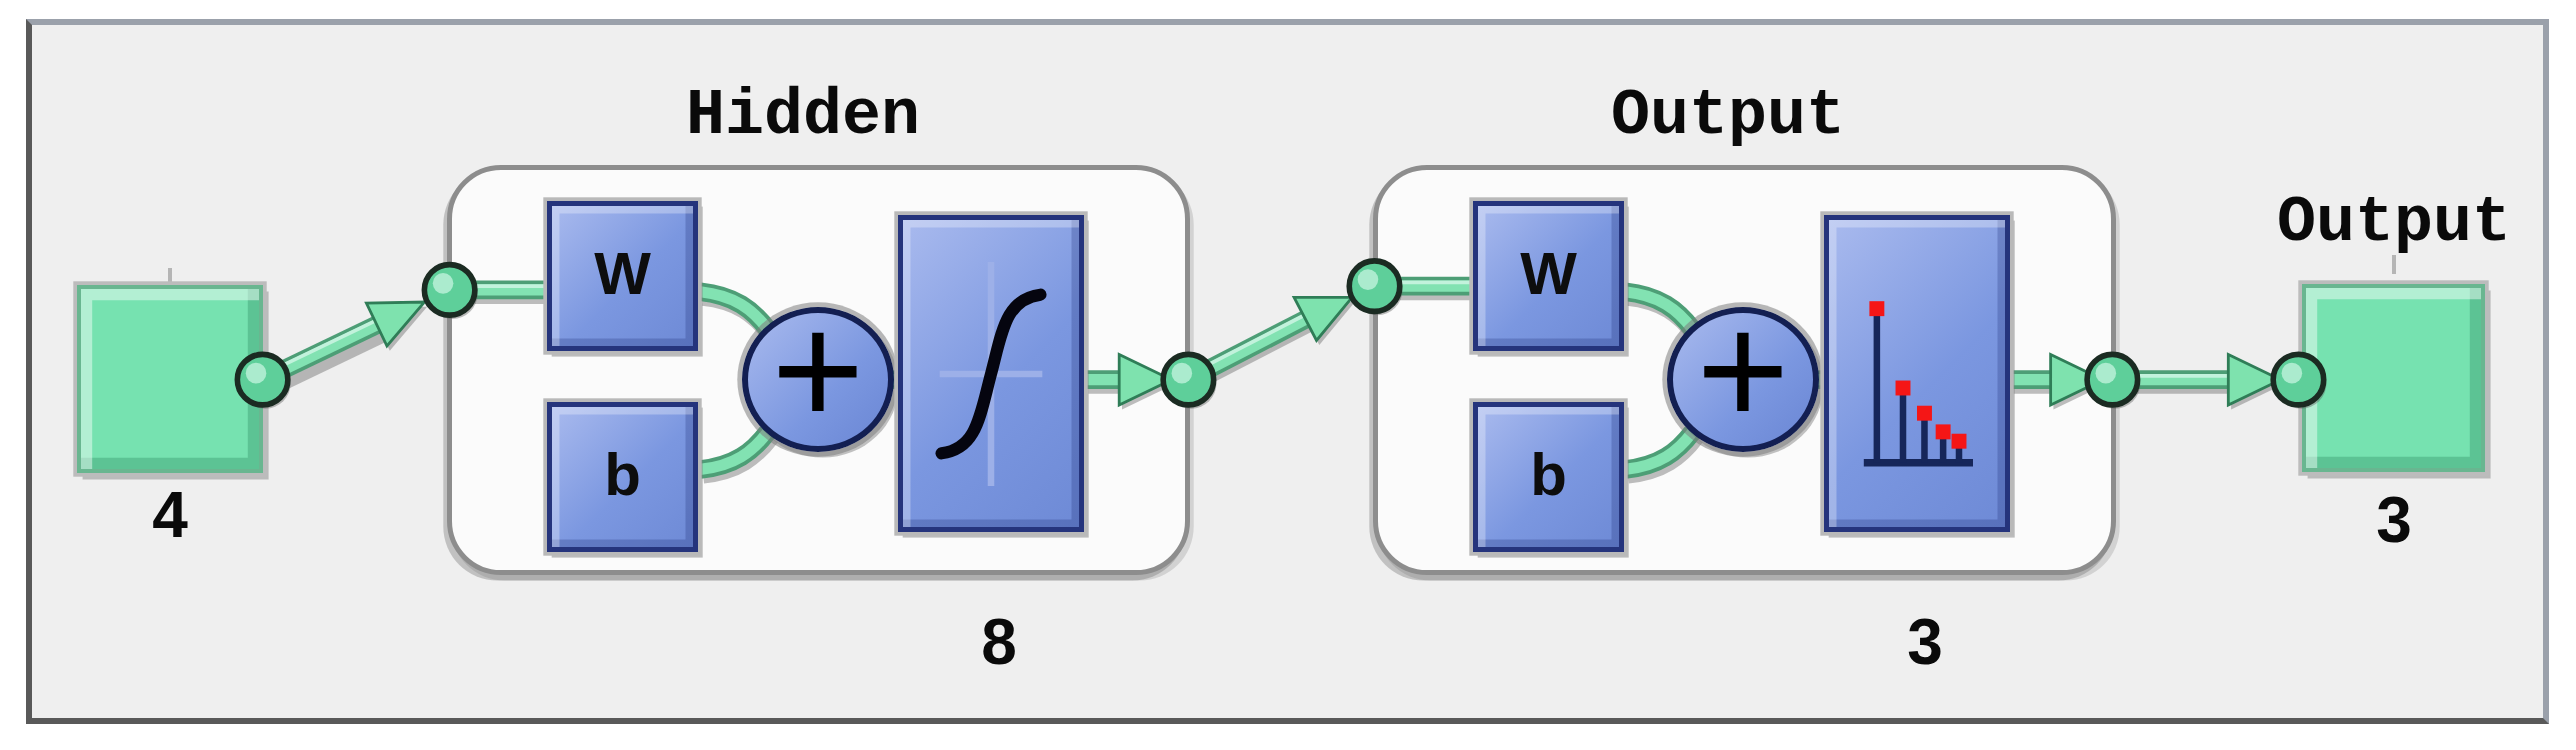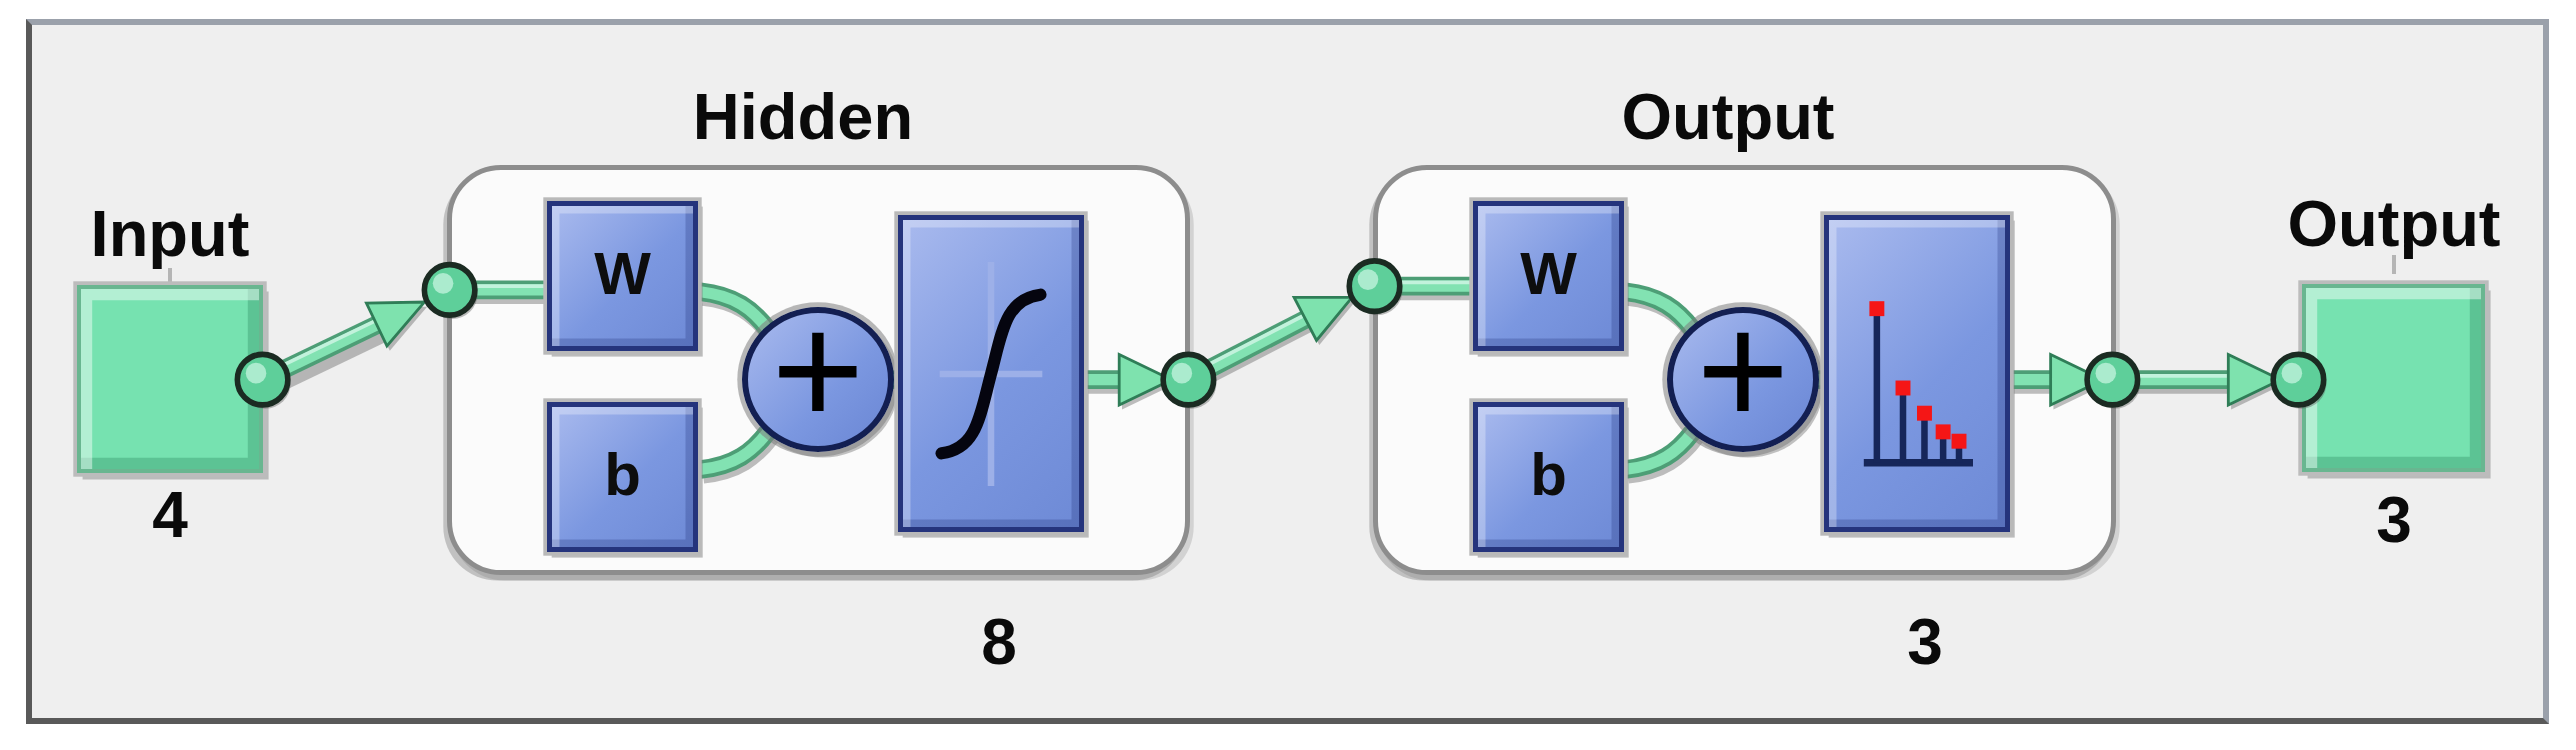--- a/index.html
+++ b/index.html
@@ -37,21 +37,21 @@
   .pluscircle{position:absolute;width:140px;height:133px;border-radius:50%;z-index:3;
               background:linear-gradient(135deg,#a9baee 0%,#7b97e0 60%,#6a86d4 100%);
               border:6.5px solid #131f52;
               box-shadow:0 0 0 4.7px rgba(125,125,125,0.55), 4.7px 5.6px 0 rgba(120,120,120,0.45);}
   .p1{left:742px;top:307px;} .p2{left:1667px;top:307px;}
   .plussign{position:absolute;left:50%;top:50%;transform:translate(-50%,-56%);
             font-size:159px;font-weight:400;color:#000;line-height:1;}
   
   .lbl{position:absolute;transform:translateX(-50%);color:#0a0a0a;font-weight:bold;
        white-space:nowrap;z-index:5;line-height:1;}
-  .lbl.big{font-size:65px;}
+  .lbl.big{font-size:65px;font-family:Liberation Mono, monospace;}
   .lbl.num{font-size:64px;}
   .input-label{left:170px;top:201px;}
   .input-count{left:170px;top:483px;}
   .hidden-label{left:803px;top:84px;}
   .hidden-count{left:999px;top:610px;}
   .outlayer-label{left:1728px;top:84px;}
   .outlayer-count{left:1925px;top:610px;}
   .output-label{left:2394px;top:191px;}
   .output-count{left:2394px;top:488px;}
   .tether{position:absolute;width:3.7px;height:18.7px;background:#b5b5b5;z-index:1;}
@@ -226,21 +226,20 @@
           <circle cx="2460" cy="410" r="27" fill="rgba(90,90,90,0.4)"></circle>
           <circle cx="2457" cy="406" r="27" fill="#5ecf9a" stroke="#1b2b22" stroke-width="6"></circle>
           <circle cx="2450" cy="399" r="11" fill="#b9f0d7" opacity="0.85"></circle>
         </g>
     </g>
   </svg>
 
   <div class="tether in"></div>
   <div class="tether out"></div>
 
-  <div class="lbl big input-label">Input</div>
   <div class="lbl num input-count">4</div>
   <div class="lbl big hidden-label">Hidden</div>
   <div class="lbl num hidden-count">8</div>
   <div class="lbl big outlayer-label">Output</div>
   <div class="lbl num outlayer-count">3</div>
   <div class="lbl big output-label">Output</div>
   <div class="lbl num output-count">3</div>
 </div>
 
 

